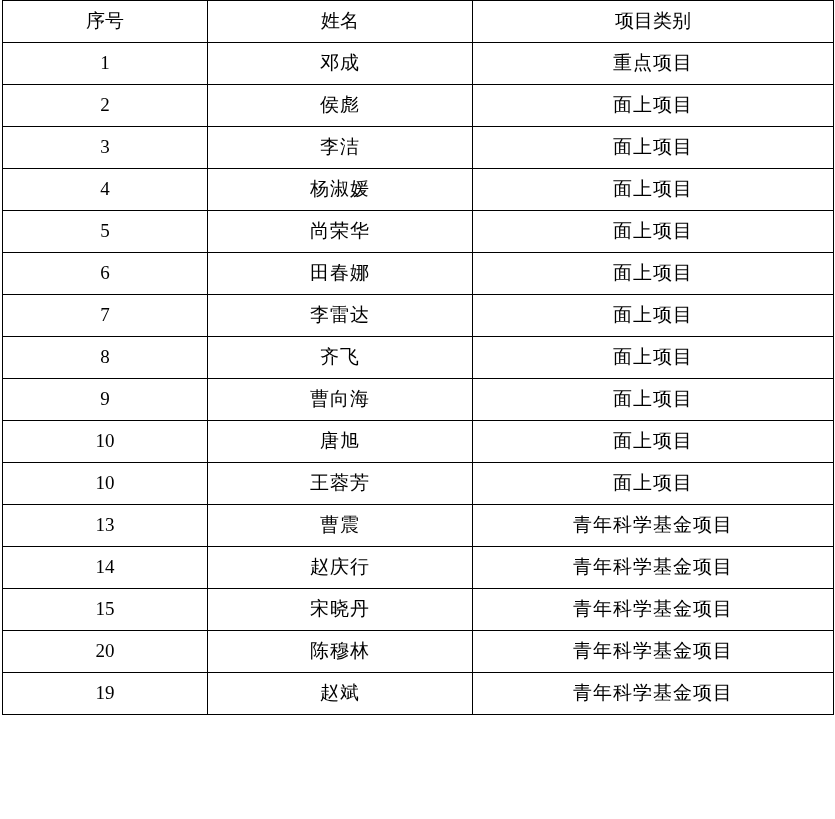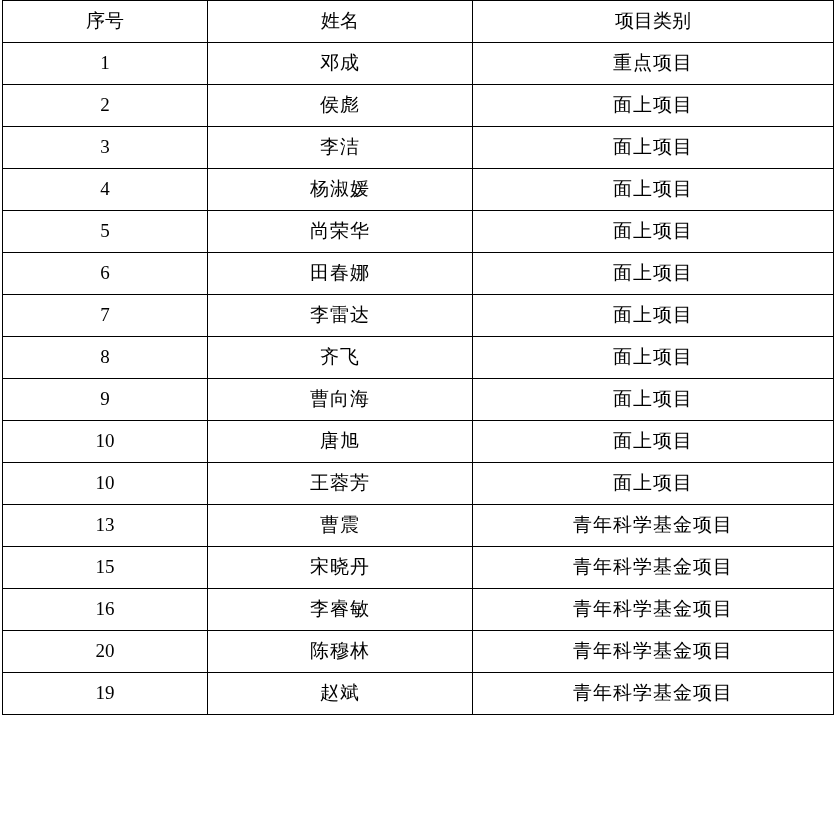--- a/index.html
+++ b/index.html
@@ -119,27 +119,27 @@
         <td class="cell-index">10</td>
         <td class="cell-name">王蓉芳</td>
         <td class="cell-type">面上项目</td>
       </tr>
       <tr>
         <td class="cell-index">13</td>
         <td class="cell-name">曹震</td>
         <td class="cell-type">青年科学基金项目</td>
       </tr>
       <tr>
-        <td class="cell-index">15</td>
-        <td class="cell-name">宋晓丹</td>
+        <td class="cell-index">14</td>
+        <td class="cell-name">赵庆行</td>
         <td class="cell-type">青年科学基金项目</td>
       </tr>
       <tr>
-        <td class="cell-index">16</td>
-        <td class="cell-name">李睿敏</td>
+        <td class="cell-index">15</td>
+        <td class="cell-name">宋晓丹</td>
         <td class="cell-type">青年科学基金项目</td>
       </tr>
       <tr>
         <td class="cell-index">20</td>
         <td class="cell-name">陈穆林</td>
         <td class="cell-type">青年科学基金项目</td>
       </tr>
       <tr>
         <td class="cell-index">19</td>
         <td class="cell-name">赵斌</td>

